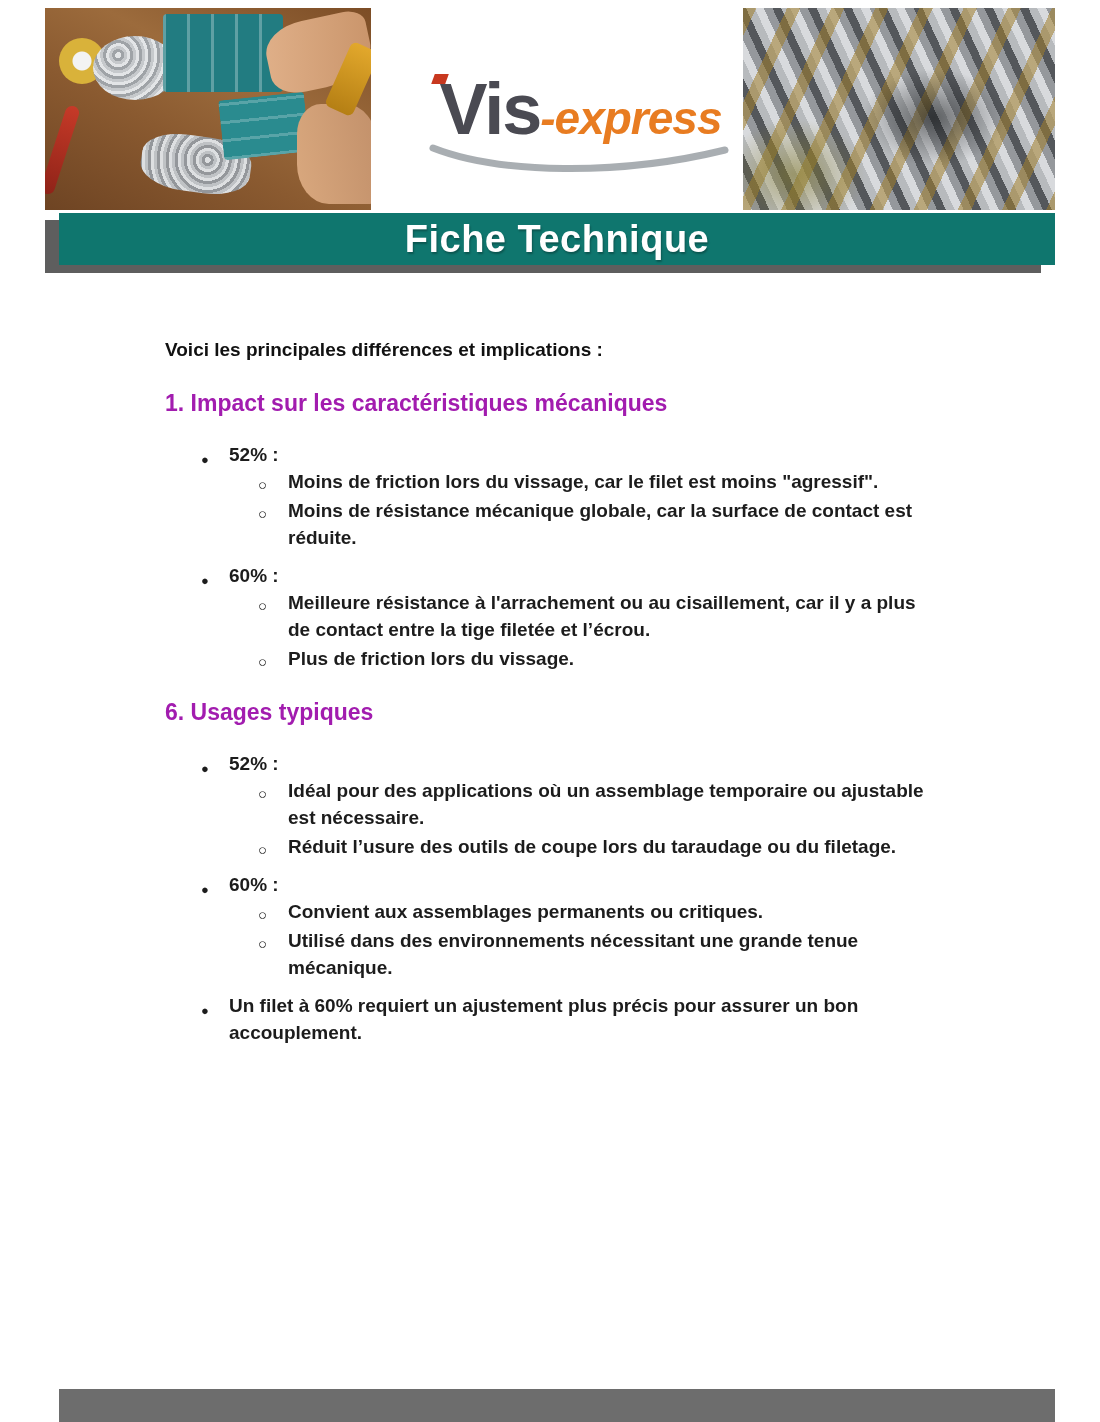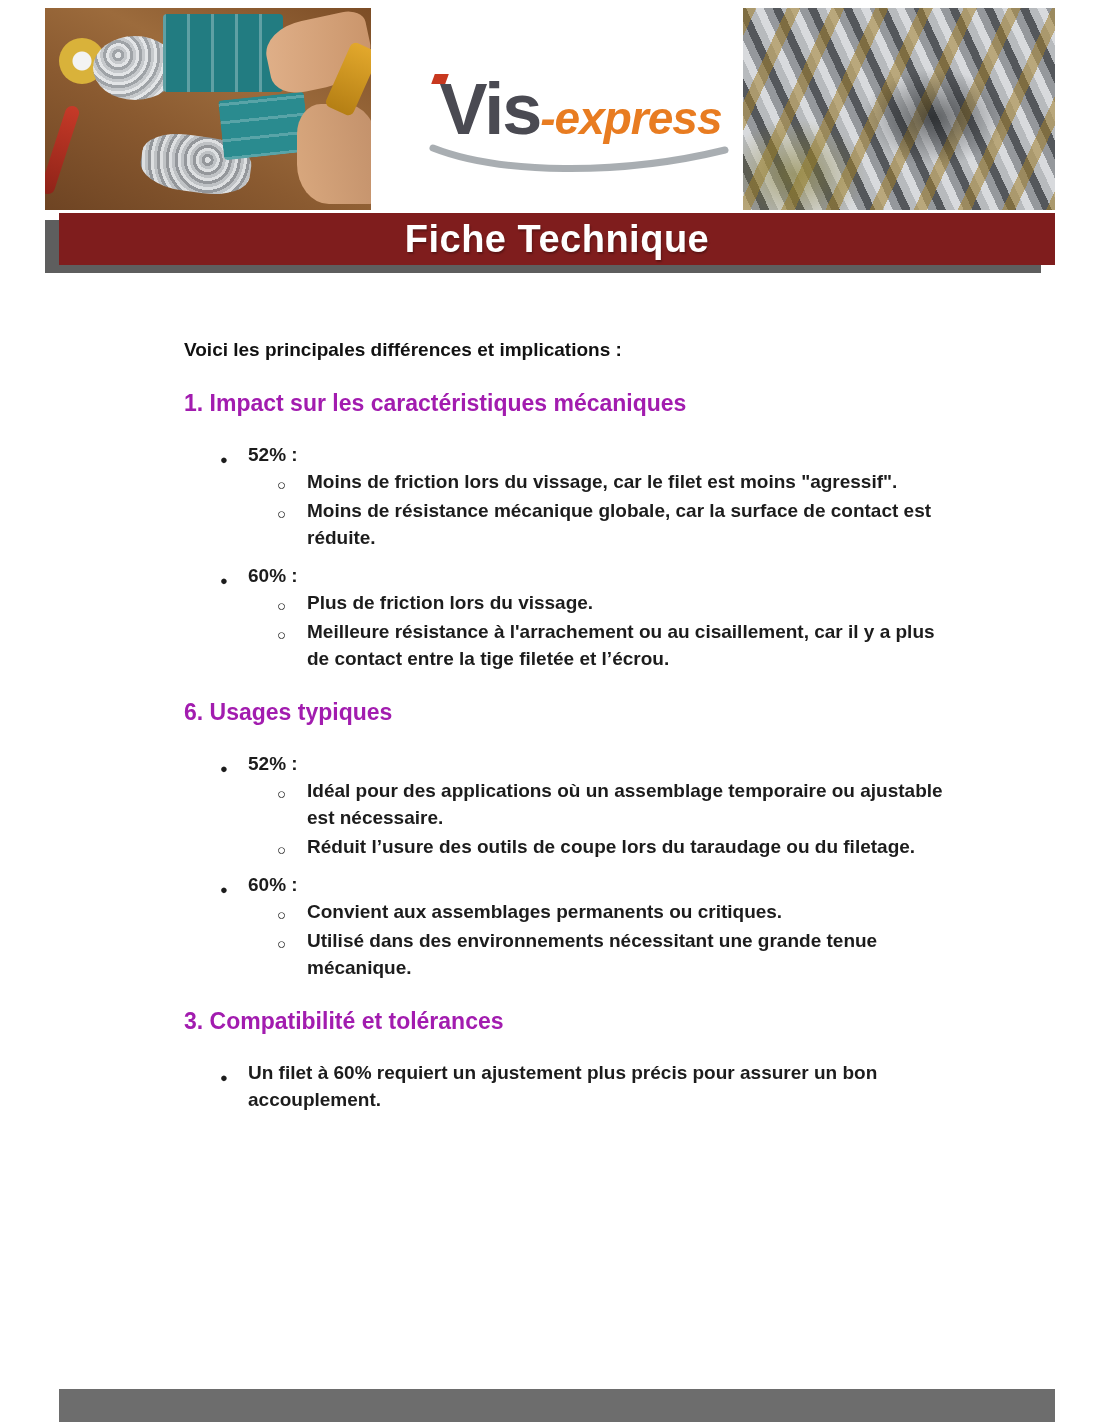--- a/index.html
+++ b/index.html
@@ -47,27 +47,27 @@
   .logo-zone { position:absolute; left:326px; right:312px; top:0; height:202px;
     display:flex; align-items:center; justify-content:center; background:#ffffff;padding-left:47px; }
   .logo { position:relative; display:flex; align-items:baseline; }
   .logo-main { font-size:72px; font-weight:bold; color:#4a4a52; letter-spacing:-2px; }
   .logo-suffix { font-size:46px; font-weight:bold; font-style:italic; color:#e87c21; letter-spacing:-1px; }
   .logo-accent { position:absolute; left:-6px; top:6px; width:14px; height:10px; background:#c8381f; transform:skewX(-20deg); }
   .logo-swoosh { position:absolute; left:-10px; bottom:-26px; width:300px; height:36px; }
 
   
   .banner-shadow-back { position:absolute; top:220px; left:45px; right:59px; height:53px; background:#5e5e5e; }
-  .banner { position:absolute; top:213px; left:59px; right:45px; height:52px; background:#7f1d1d;
+  .banner { position:absolute; top:213px; left:59px; right:45px; height:52px; background:#0f766e;
     display:flex; align-items:center; justify-content:center; }
   .banner-title { color:#ffffff; font-size:38px; font-weight:bold; letter-spacing:.5px;
     text-shadow: 1px 2px 2px rgba(0,0,0,.28); }
 
   
-  .doc-body { position:absolute; top:336px; left:184px; width:760px; font-weight:bold; }
+  .doc-body { position:absolute; top:336px; left:165px; width:760px; font-weight:bold; }
   .intro { font-size:19px; line-height:27px; color:#111111; }
   .hd { font-size:23px; line-height:28px; color:#a21caf; margin:26px 0 24px; font-weight:bold; }
   ul { list-style:none; }
   .li1 { position:relative; padding-left:64px; font-size:19px; line-height:27px; margin-bottom:2px; color:#1c1c1c;margin-top:11px; }
   .li1::before { content:"●"; position:absolute; left:36px; top:5px; font-size:13px; }
   .li2 { position:relative; padding-left:59px; font-size:19px; line-height:27px; margin-bottom:2px; color:#1c1c1c; }
   .li2::before { content:"○"; position:absolute; left:29px; top:3px; font-size:15px; }
   .li1.plain { margin-bottom:4px; }
 
   
@@ -122,22 +122,22 @@
         <li class="li1">
           <span>52% :</span>
           <ul class="l2">
             <li class="li2">Moins de friction lors du vissage, car le filet est moins "agressif".</li>
             <li class="li2">Moins de résistance mécanique globale, car la surface de contact est réduite.</li>
           </ul>
         </li>
         <li class="li1">
           <span>60% :</span>
           <ul class="l2">
+            <li class="li2">Meilleure résistance à l'arrachement ou au cisaillement, car il y a plus de contact entre la tige filetée et l’écrou.</li>
             <li class="li2">Plus de friction lors du vissage.</li>
-            <li class="li2">Meilleure résistance à l'arrachement ou au cisaillement, car il y a plus de contact entre la tige filetée et l’écrou.</li>
           </ul>
         </li>
       </ul>
     </section>
 
     <section>
       <h2 class="hd">6. Usages typiques</h2>
       <ul class="l1">
         <li class="li1">
           <span>52% :</span>
@@ -150,21 +150,20 @@
           <span>60% :</span>
           <ul class="l2">
             <li class="li2">Convient aux assemblages permanents ou critiques.</li>
             <li class="li2">Utilisé dans des environnements nécessitant une grande tenue mécanique.</li>
           </ul>
         </li>
       </ul>
     </section>
 
     <section>
-      <h2 class="hd">3. Compatibilité et tolérances</h2>
       <ul class="l1">
         <li class="li1 plain">Un filet à 60% requiert un ajustement plus précis pour assurer un bon accouplement.</li>
       </ul>
     </section>
   </main>
 
   <div class="footer-bar"></div>
 </div>
 
 </body></html>

